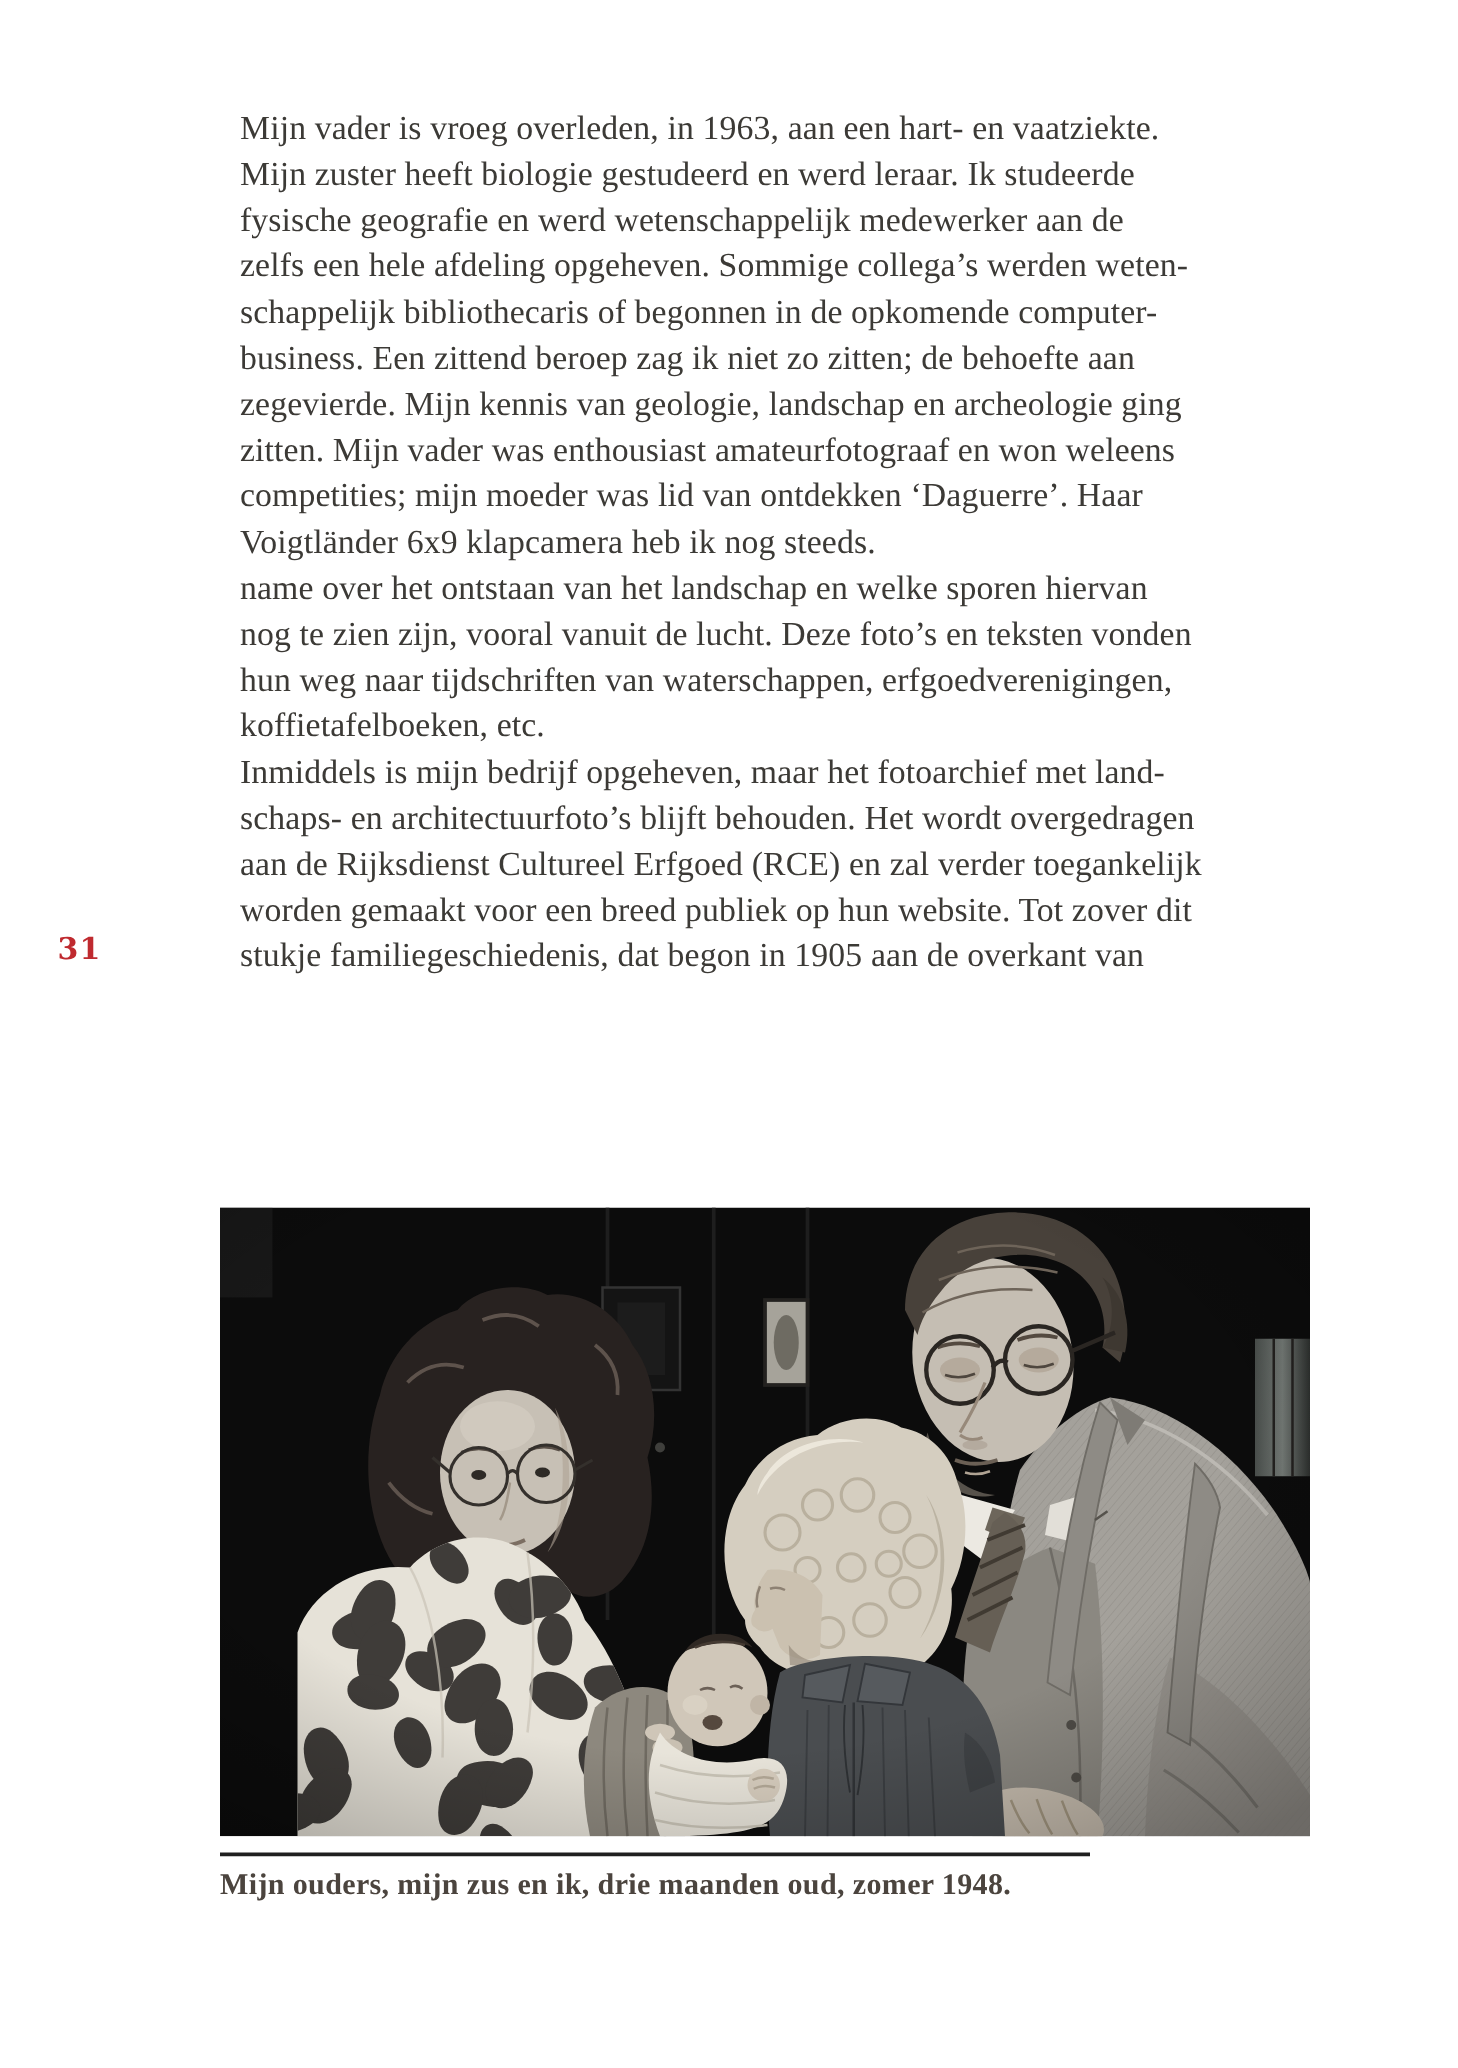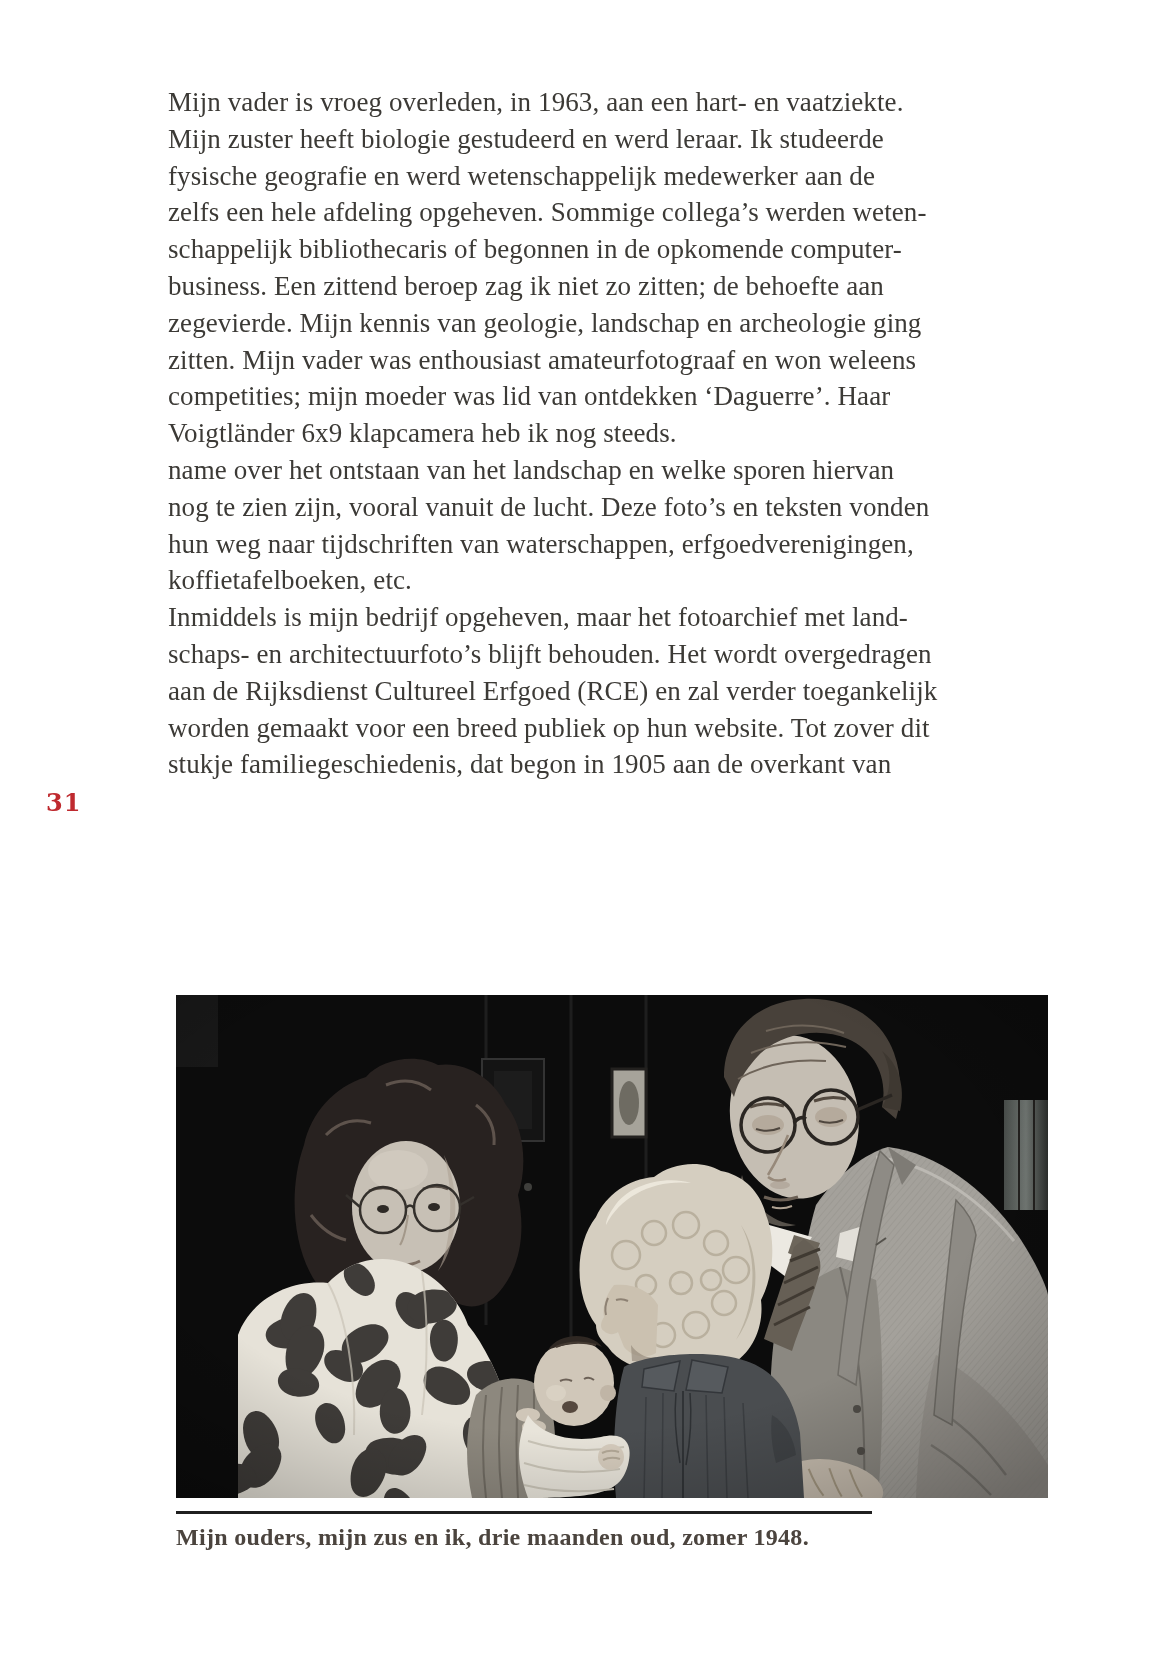--- a/index.html
+++ b/index.html
@@ -4,35 +4,35 @@
 <style>
   html, body { margin:0; padding:0; }
   body {
     width:1166px; height:1654px;
     background:#ffffff;
     position:relative;
     font-family:"Liberation Serif", serif;
     overflow:hidden;
   }
   .page-number {
-    position:absolute; left:46px; top:788px;
+    position:absolute; left:46px; top:744px;
     font-family:"DejaVu Serif", serif;
     font-weight:bold; font-size:24px;
     color:var(--accent, #bf2a2f);
     letter-spacing:1px;
     text-align:right;
   }
   .article {
-    position:absolute; left:168px; top:84px; width:882px;
+    position:absolute; left:192px; top:84px; width:882px;
     font-size:27px; line-height:36.8px;
     color:var(--ink, #3c3a36);
     letter-spacing:0.1px;
   }
   .text-line { white-space:nowrap; }
-  .figure { position:absolute; left:176px; top:995px; width:696px; }
+  .figure { position:absolute; left:176px; top:966px; width:696px; }
   .photo { width:872px; height:503px; }
   .photo svg { display:block; }
   .caption-rule { height:3px; background:var(--rule, #1f1f1f); margin-top:13px; }
   .caption {
     margin-top:10px;
     font-size:24px; font-weight:bold;
     color:var(--caption, #4b443e);
     letter-spacing:0.3px;
   }
 </style>

